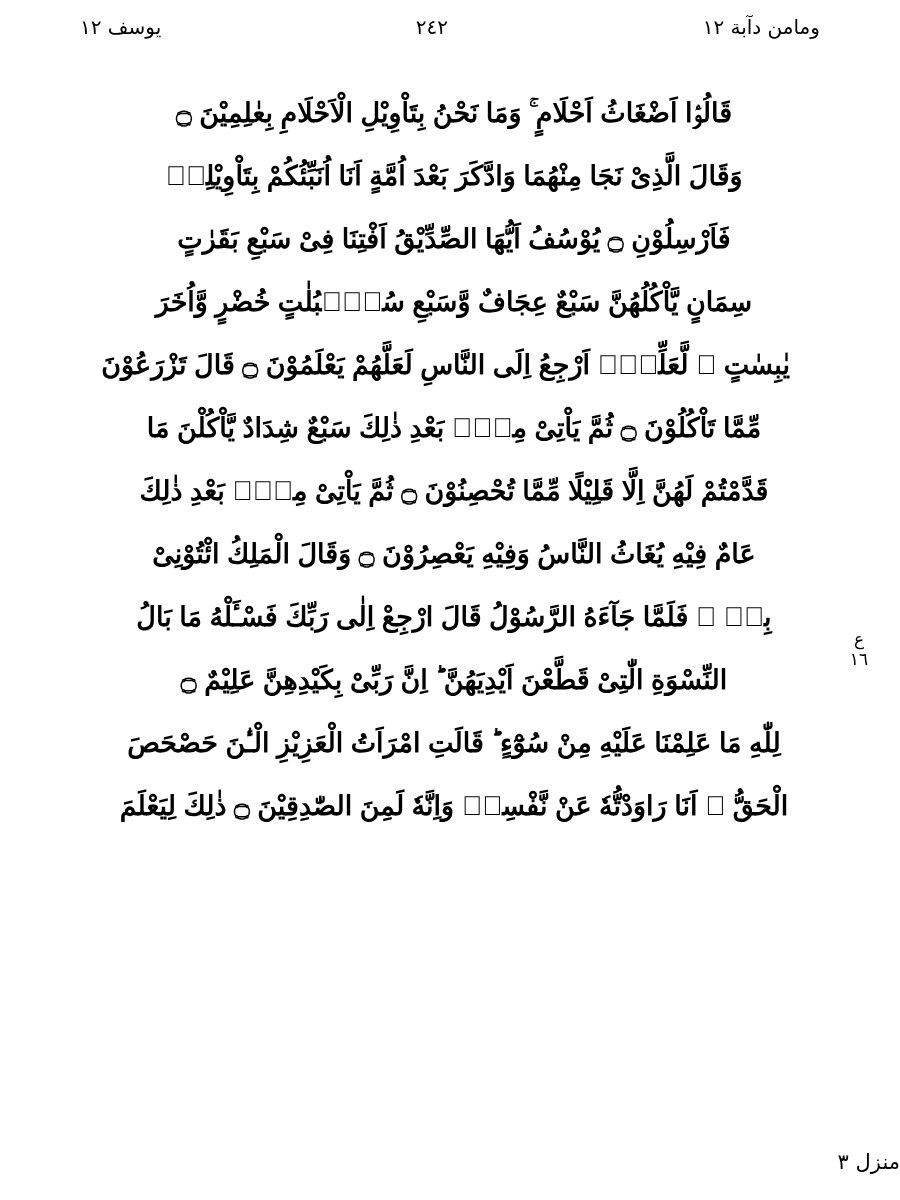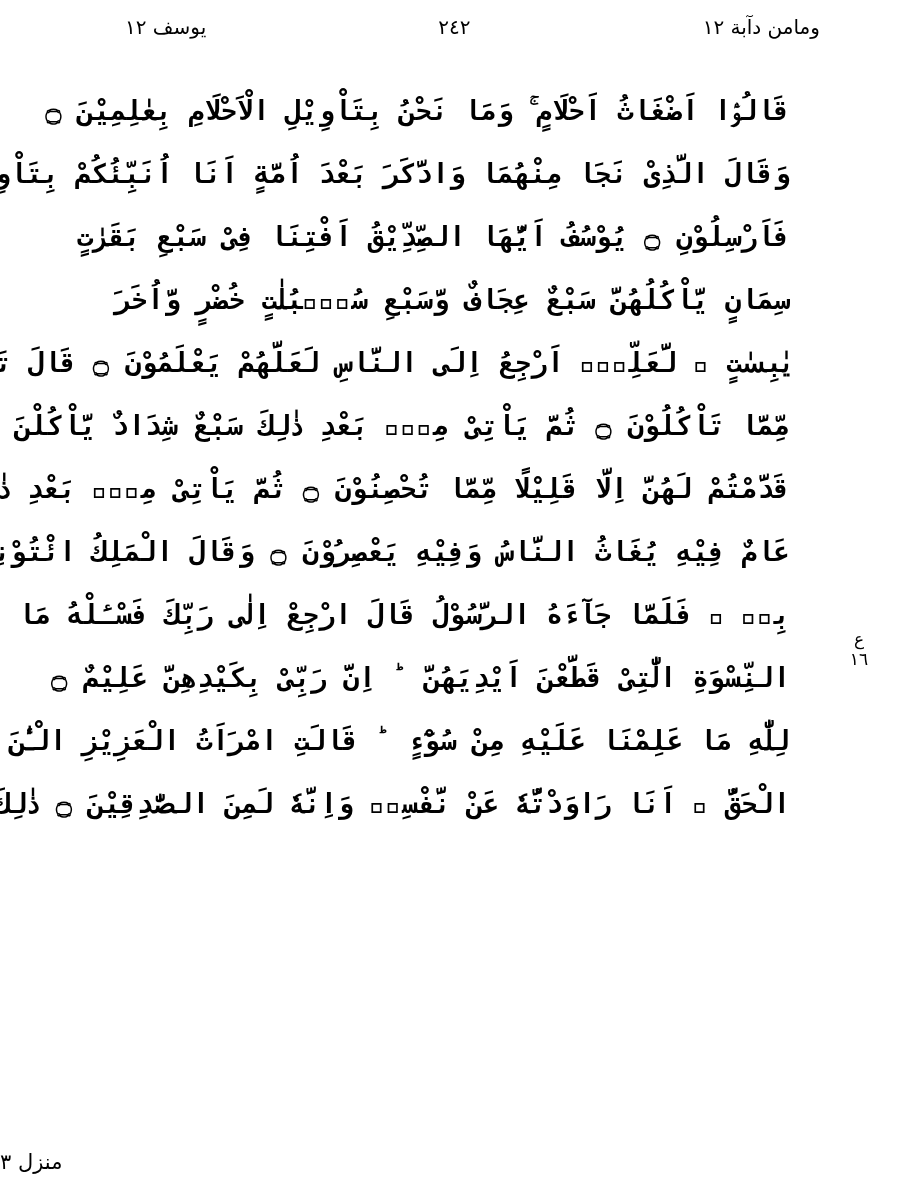--- a/index.html
+++ b/index.html
@@ -35,21 +35,20 @@
     display: flex;
     align-items: flex-start;
     justify-content: space-between;
     direction: rtl;
   }
   .header-item {
     font-size: 21px;
     line-height: 1.3;
     white-space: nowrap;
     font-family: "DejaVu Sans", sans-serif;
-    margin-left: 45px;
   }
   .header-sura {
     font-size: 20px;
   }
   .header-page-number {
     font-size: 20px;
     letter-spacing: 1px;
   }
   .header-juz {
     font-size: 20px;
@@ -64,21 +63,21 @@
     height: 1020px;
     direction: rtl;
     text-align: center;
   }
   .ayah-line {
     display: block;
     font-size: 27px;
     line-height: 63px;
     letter-spacing: 0px;
     white-space: nowrap;
-    font-family: Liberation Mono, monospace;
+    font-family: Liberation Sans, sans-serif;
     font-weight: 700;
     color: #000;
   }
 
   
   .ruku-marker {
     position: absolute;
     top: 630px;
     left: 842px;
     width: 34px;
@@ -91,21 +90,21 @@
     font-size: 17px;
     font-family: "DejaVu Sans", sans-serif;
   }
 
   
   .page-footer {
     position: absolute;
     bottom: 26px;
     left: 0;
     right: 0;
-    text-align: left;
+    text-align: right;
   }
   .footer-manzil {
     font-size: 21px;
     font-family: "DejaVu Sans", sans-serif;
   }
 </style>
 </head>
 <body>
 
 <div class="page">

